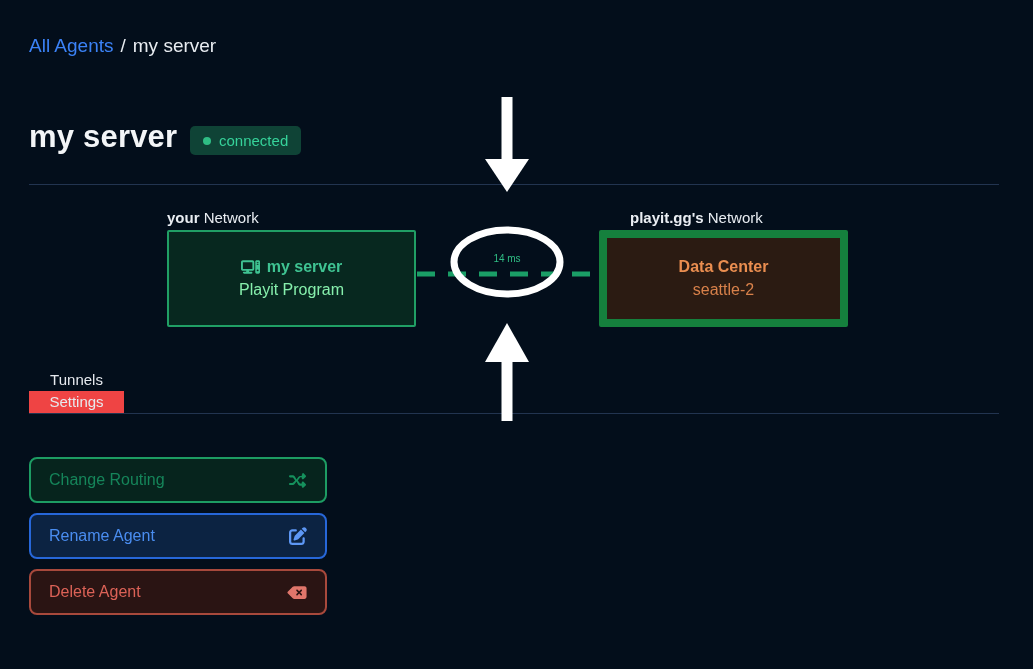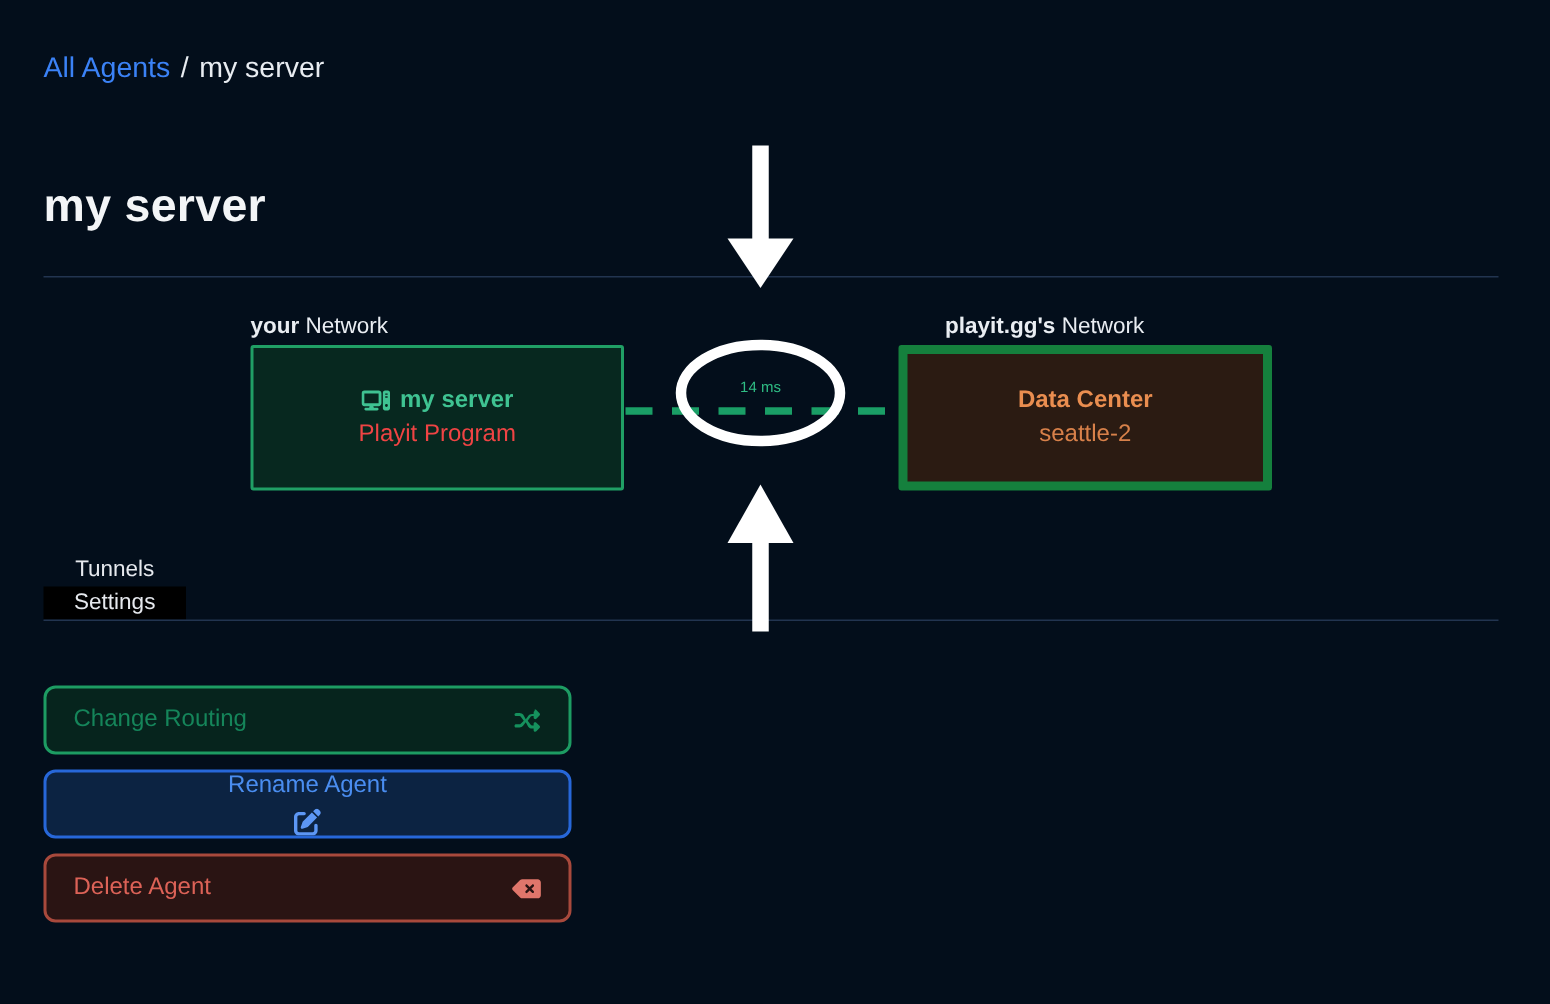--- a/index.html
+++ b/index.html
@@ -50,23 +50,23 @@
   .net-box {
     position: absolute; top: 230px; width: 249px; height: 97px;
     border-radius: 2px;
     display: flex; flex-direction: column; align-items: center; justify-content: center;
     gap: 5px; font-size: 16px;
   }
   .net-box.agent {
     left: 167px; background: #07281f; border: 2px solid #209f65; color: #3fc392;
   }
   .net-box.agent .box-title { font-weight: 700; display: flex; align-items: center; gap: 7px; color: #3fc392; }
-  .net-box.agent .box-sub { color: #ef4444; }
+  .net-box.agent .box-sub { color: #86efac; }
   .net-box.dc {
-    left: 599px; background: #2b1b12; border: 6px solid #15803d; color: #ea8e50;
+    left: 599px; background: #2b1b12; border: 8px solid #15803d; color: #ea8e50;
   }
   .net-box.dc .box-title { font-weight: 700; color: #ea8e50; }
   .net-box.dc .box-sub { color: #d8814a; }
   .computer-icon svg { display: block; }
   .latency {
     position: absolute; left: 447px; top: 248px; width: 120px; height: 22px;
     text-align: center; font-size: 10px; line-height: 22px; color: #2fbd84;
   }
   .connection-svg, .annotation-svg {
     position: absolute; left: 0; top: 0; width: 1033px; height: 669px;
@@ -76,49 +76,53 @@
   .tabs {
     position: absolute; left: 29px; top: 368px; height: 45px;
     display: flex;
     flex-direction: column;
   }
   .tab {
     height: 45px; display: flex; align-items: center; justify-content: center;
     padding: 0 20px; font-size: 15px; color: #e6e9ee; cursor: pointer;
     min-width: 95px;
   }
-  .tab.active { background: #000000; }
+  .tab.active { background: #ef4444; }
   
   .action-btn {
-    position: absolute; left: 29px; width: 352px; height: 46px;
+    position: absolute; left: 29px; width: 298px; height: 46px;
     border-radius: 8px; border: 2px solid transparent;
     display: flex; align-items: center; justify-content: space-between;
     padding: 0 18px; font-size: 16px; cursor: pointer;
     background: transparent; font-family: "Liberation Sans", sans-serif;
   }
   .action-btn .btn-icon { display: flex; align-items: center; }
   .action-btn.green { top: 457px; background: #06241d; border-color: #1d9c63; color: #15855a; }
   .action-btn.green .btn-icon { color: #15915d; }
-  .action-btn.blue  { top: 513px; background: #0c2342; border-color: #2767d9; color: #4a8df0; flex-direction: column; }
+  .action-btn.blue  { top: 513px; background: #0c2342; border-color: #2767d9; color: #4a8df0; }
   .action-btn.blue .btn-icon { color: #5d97f5; }
   .action-btn.red   { top: 569px; background: #2a1413; border-color: #a8493c; color: #dc6257; align-items: center; }
   .action-btn.red .btn-icon { color: #e0766b; }
 </style>
 </head>
 <body>
 
 <div class="stage">
 
   <div class="breadcrumb">
     <a>All Agents</a>
     <span>/</span>
     <span>my server</span>
   </div>
 
   <h1 class="page-title">my server</h1>
+  <div class="status-badge">
+    <span class="dot"></span>
+    <span>connected</span>
+  </div>
 
   <div class="divider d1"></div>
 
   <div class="net-label left">
     <b>your</b><span> Network</span>
   </div>
   <div class="net-label right">
     <b>playit.gg's</b><span> Network</span>
   </div>
 

